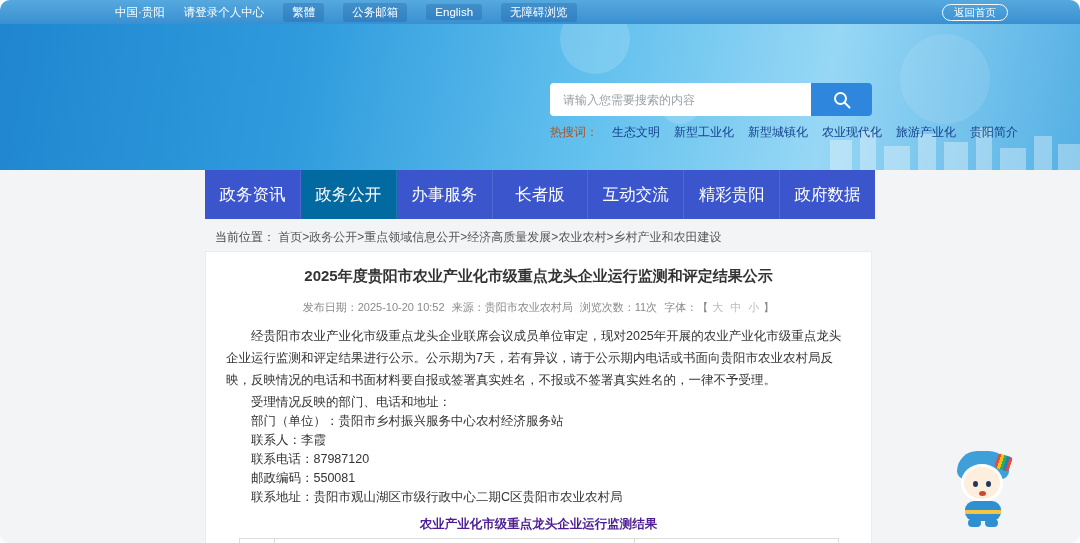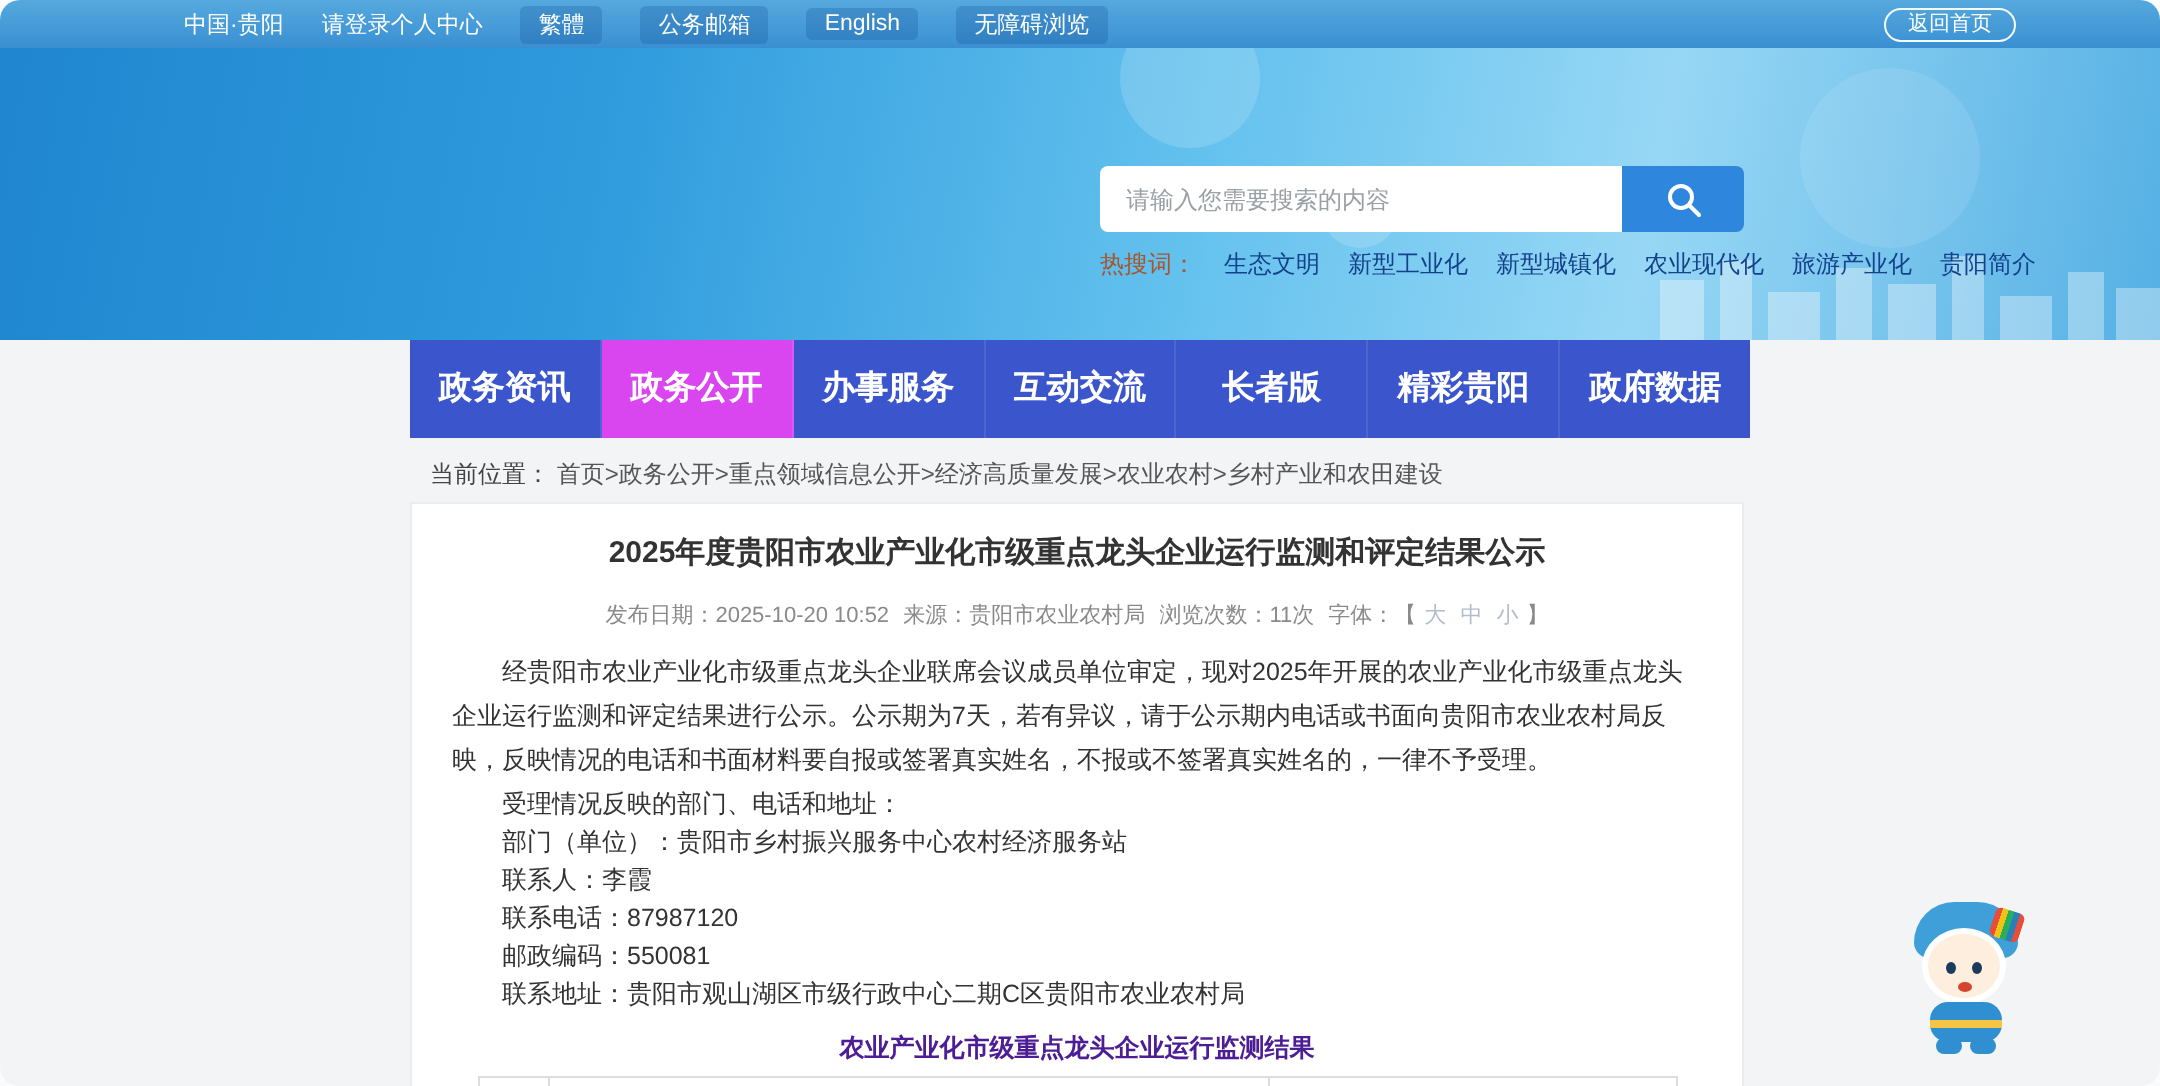--- a/index.html
+++ b/index.html
@@ -3,21 +3,21 @@
 <meta charset="utf-8">
 <style>
   * { margin:0; padding:0; box-sizing:border-box; font-family:"Liberation Sans", sans-serif; }
   body { background:#fbfbfb; }
   #window { position:relative; width:1080px; height:543px; margin:0 auto; overflow:hidden;
             border-radius:10px; background:#f3f4f6; }
 
   
   .topbar { position:absolute; left:0; top:0; width:1080px; height:24px;
             background:linear-gradient(180deg,#55a9de,#3a8fd2);
-            display:flex; align-items:center; padding-left:92px; gap:19px;
+            display:flex; align-items:center; padding-left:115px; gap:19px;
             font-size:11.5px; color:#fff; }
   .topbar .titem { cursor:pointer; white-space:nowrap; }
   .topbar .pill { background:rgba(10,70,140,0.22); padding:2px 9px; border-radius:3px; }
   .home-btn { position:absolute; right:72px; top:4px; height:17px; line-height:15px;
               padding:0 11px; border:1px solid rgba(255,255,255,0.95); border-radius:9px;
               color:#fff; font-size:10.5px; cursor:pointer; }
 
   
   .banner { position:absolute; left:0; top:24px; width:1080px; height:146px;
             background:linear-gradient(100deg,#1f86cf 0%,#2f9bdd 28%,#63c1ee 55%,#97d7f5 76%,#55b0e4 100%);
@@ -54,23 +54,23 @@
   .search-btn { width:61px; border:none; background:#2f86dd; border-radius:0 4px 4px 0;
                 display:flex; align-items:center; justify-content:center; cursor:pointer; }
   .hot-row { margin-top:8px; font-size:12px; display:flex; gap:14px; white-space:nowrap; }
   .hot-label { color:#a8552a; }
   .hot-word { color:#14418c; cursor:pointer; }
 
   
   .nav { position:absolute; left:205px; top:170px; width:670px; height:49px;
          display:flex; background:#3b55cc; }
   .nav-item { flex:1; text-align:center; line-height:49px; color:#fff; font-size:16.5px;
-              font-weight:bold; cursor:pointer; border-right:1px solid rgba(255,255,255,0.10); }
+              font-weight:normal; cursor:pointer; border-right:1px solid rgba(255,255,255,0.10); }
   .nav-item:last-child { border-right:none; }
-  .nav-item.active { background:#d946ef; }
+  .nav-item.active { background:#0369a1; }
 
   
   .breadcrumb { position:absolute; left:215px; top:229px; font-size:12px; color:#555; }
   .breadcrumb .bc-label { color:#444; }
   .breadcrumb .bc-path { color:#555; cursor:pointer; }
 
   .card { position:absolute; left:205px; top:251px; width:667px; height:340px;
           background:#fff; border:1px solid #ececec; padding:15px 20px 0; }
   .art-title { text-align:center; font-size:15px; font-weight:bold; color:#333; }
   .art-meta { margin-top:14px; text-align:center; font-size:11px; color:#8a8a8a; }
@@ -144,22 +144,22 @@
         <span class="hot-word">旅游产业化</span>
         <span class="hot-word">贵阳简介</span>
       </div>
     </div>
   </div>
 
   <div class="nav">
     <div class="nav-item">政务资讯</div>
     <div class="nav-item active">政务公开</div>
     <div class="nav-item">办事服务</div>
+    <div class="nav-item">长者版</div>
     <div class="nav-item">互动交流</div>
-    <div class="nav-item">长者版</div>
     <div class="nav-item">精彩贵阳</div>
     <div class="nav-item">政府数据</div>
   </div>
 
   <div class="breadcrumb">
     <span class="bc-label">当前位置：</span>
     <span class="bc-path">首页&gt;政务公开&gt;重点领域信息公开&gt;经济高质量发展&gt;农业农村&gt;乡村产业和农田建设</span>
   </div>
 
   <div class="card">

